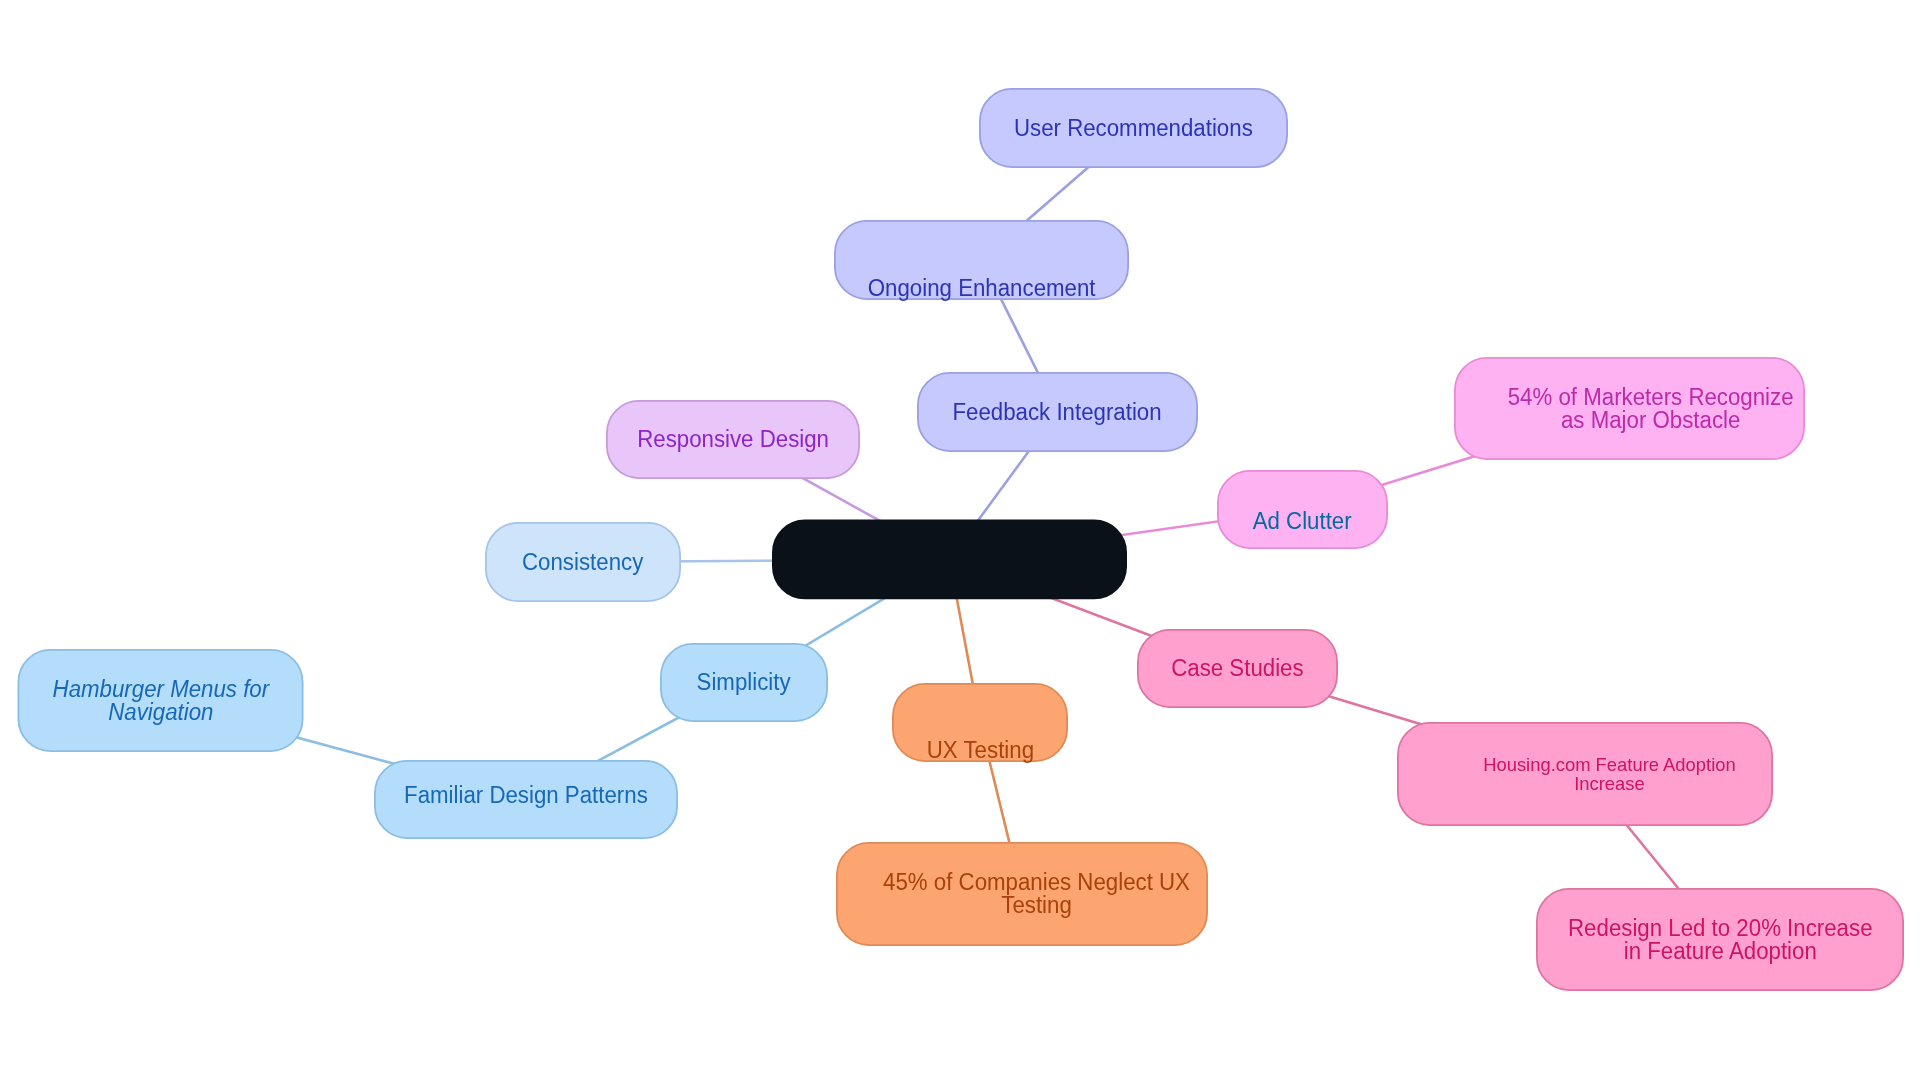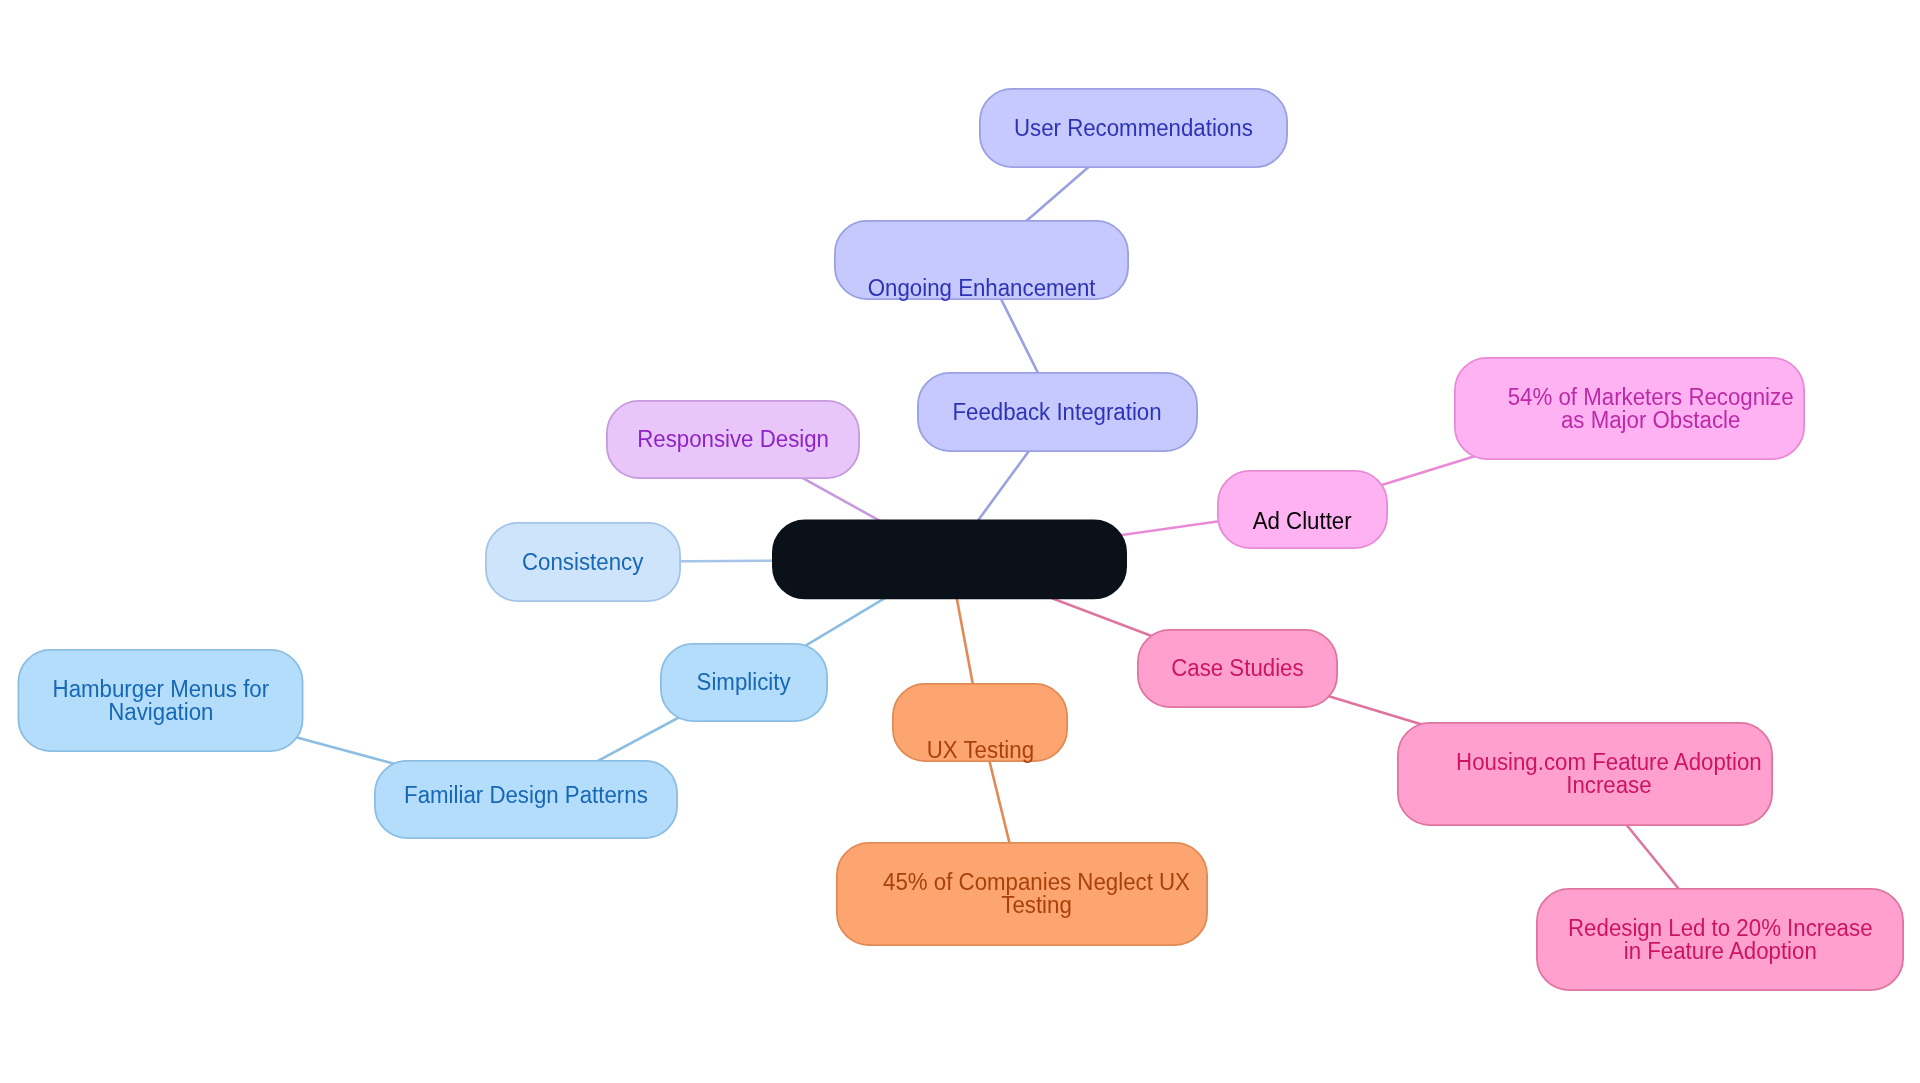--- a/index.html
+++ b/index.html
@@ -71,42 +71,42 @@
       </div>
       <div class="node" style="left: 485px; top: 522px; width: 196px; height: 80px; color: rgb(22, 103, 181); font-size: 23px; line-height: 1;">
         <span class="node-label">Consistency</span>
       </div>
       <div class="node" style="left: 660px; top: 643px; width: 168px; height: 79px; color: rgb(22, 103, 181); font-size: 23px; line-height: 1;">
         <span class="node-label">Simplicity</span>
       </div>
       <div class="node" style="left: 374px; top: 760px; width: 304px; height: 71px; color: rgb(22, 103, 181); font-size: 23px; line-height: 1;">
         <span class="node-label">Familiar Design Patterns</span>
       </div>
-      <div class="node" style="left: 17.5px; top: 649px; width: 286px; height: 103px; color: rgb(22, 103, 181); font-size: 23px; line-height: 1;">
+      <div class="node" style="left: 17.5px; top: 649px; width: 286px; height: 103px; color: rgb(22, 103, 181); font-size: 23px; line-height: 1; font-style: italic;">
         <span class="node-label">Hamburger Menus for
 Navigation</span>
       </div>
       <div class="node" style="left: 892px; top: 683px; width: 176px; height: 79px; color: rgb(168, 65, 10); font-size: 23px; line-height: 1; align-items: flex-end;">
         <span class="node-label">UX Testing</span>
       </div>
       <div class="node" style="left: 836px; top: 842px; width: 372px; height: 104px; color: rgb(168, 65, 10); font-size: 23px; line-height: 1; margin-left: 15px;">
         <span class="node-label">45% of Companies Neglect UX
 Testing</span>
       </div>
-      <div class="node" style="left: 1217px; top: 470px; width: 171px; height: 103px; color: #000000; font-size: 23px; line-height: 1;">
+      <div class="node" style="left: 1217px; top: 470px; width: 171px; height: 103px; color: #0369a1; font-size: 23px; line-height: 1;">
         <span class="node-label">Ad Clutter</span>
       </div>
       <div class="node" style="left: 1454px; top: 357px; width: 351px; height: 103px; color: rgb(188, 42, 168); font-size: 23px; line-height: 1; padding-left: 43px;">
         <span class="node-label">54% of Marketers Recognize
 as Major Obstacle</span>
       </div>
       <div class="node" style="left: 1137px; top: 629px; width: 201px; height: 79px; color: rgb(204, 20, 99); font-size: 23px; line-height: 1;">
         <span class="node-label">Case Studies</span>
       </div>
-      <div class="node" style="left: 1397px; top: 722px; width: 424px; height: 104px; color: rgb(204, 20, 99); font-size: 23px; line-height: 1;">
+      <div class="node" style="left: 1397px; top: 722px; width: 424px; height: 104px; color: rgb(204, 20, 99); font-size: 19px; line-height: 1;">
         <span class="node-label">Housing.com Feature Adoption
 Increase</span>
       </div>
       <div class="node" style="left: 1536px; top: 888px; width: 368px; height: 103px; color: rgb(204, 20, 99); font-size: 23px; line-height: 1;">
         <span class="node-label">Redesign Led to 20% Increase
 in Feature Adoption</span>
       </div>
     </div>
 
 </div>

